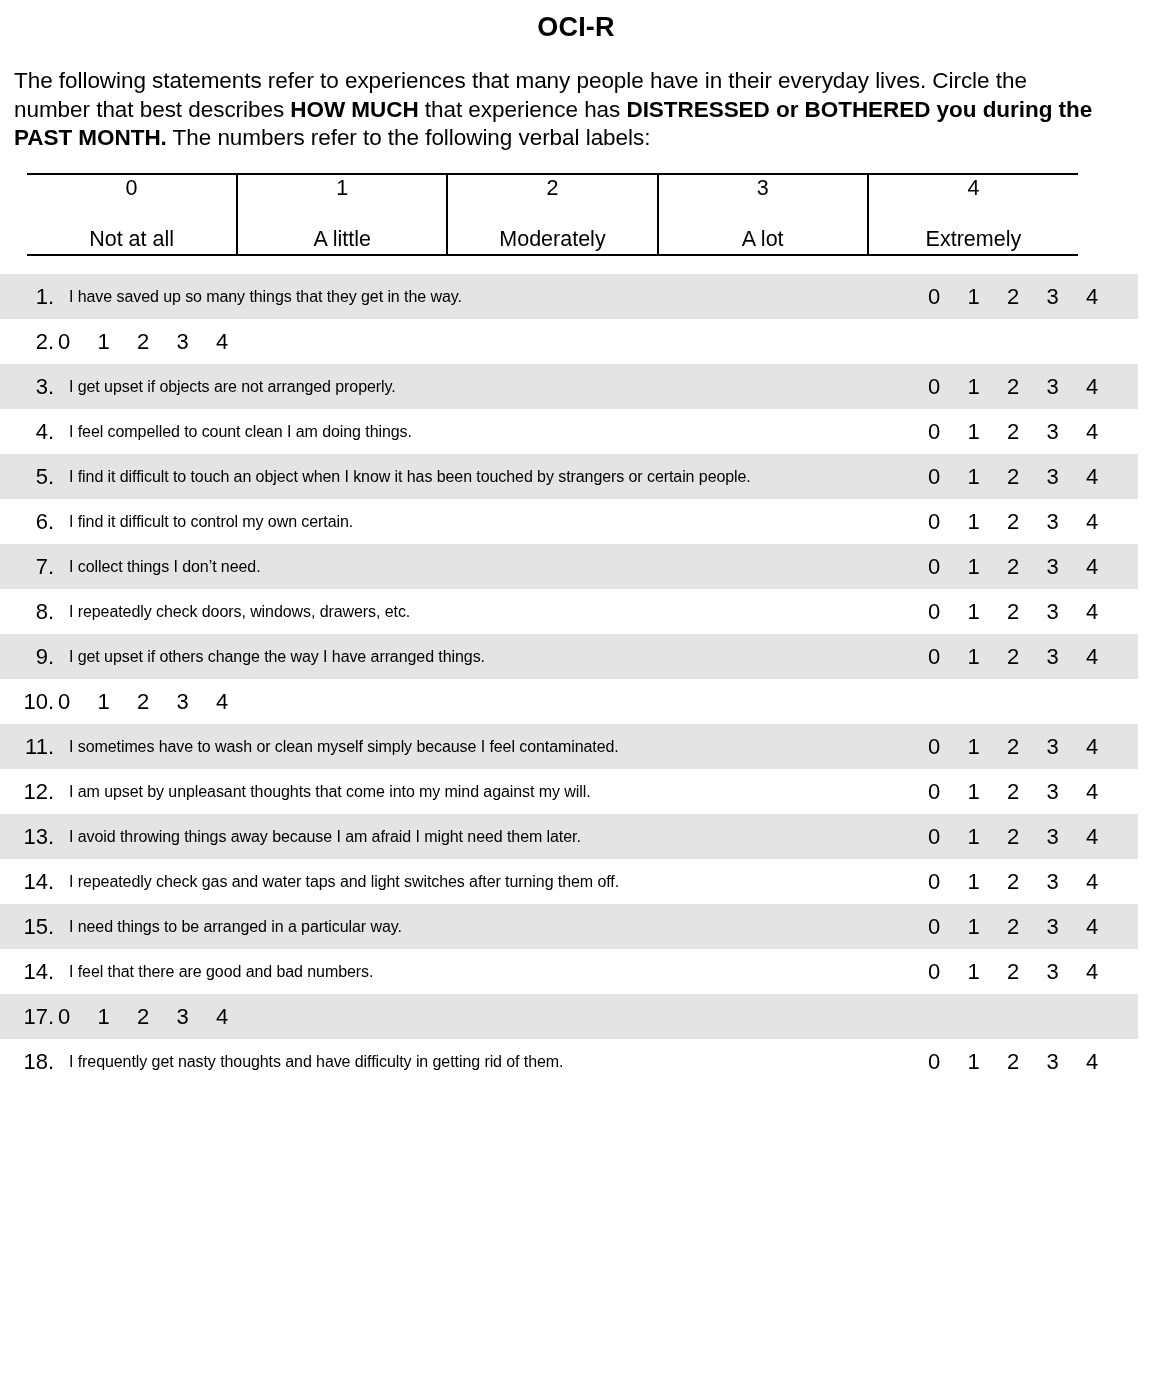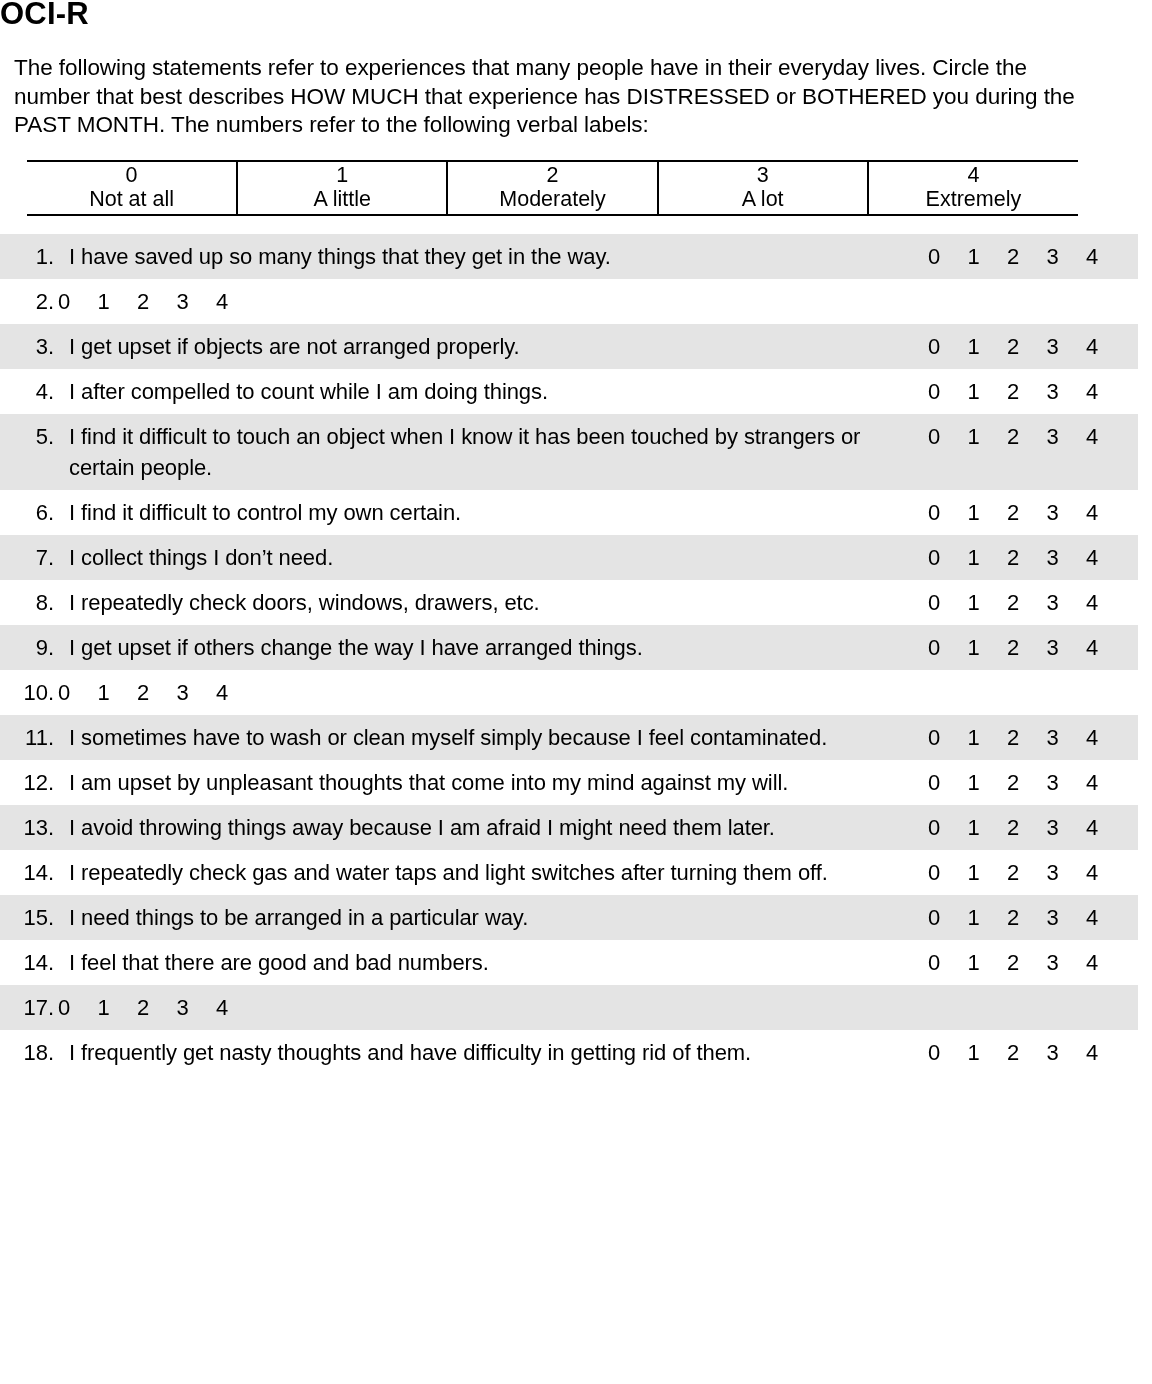--- a/index.html
+++ b/index.html
@@ -12,37 +12,39 @@
     height: 1384px;
     font-family: "Liberation Sans", sans-serif;
     color: #000000;
     -webkit-font-smoothing: antialiased;
     overflow: hidden;
     position: relative;
   }
 
   
   .doc-title {
-    font-size: 31px;
+    text-align: center;
+    font-size: 27px;
     font-weight: bold;
     letter-spacing: 0.2px;
     margin: 0;
+    padding-top: 13px;
     line-height: 28px;
   }
 
   
   .intro {
     margin: 0;
     padding: 26px 46px 0 14px;
     font-size: 22.5px;
     line-height: 28.5px;
     text-align: left;
     letter-spacing: -0.05px;
   }
-  .intro b { font-weight: normal; }
+  .intro b { font-weight: bold; }
 
   
   .scale-wrap {
     margin: 20px 0 0 27px;
     width: 1051px;
   }
   .scale-table {
     width: 100%;
     border-collapse: collapse;
     table-layout: fixed;
@@ -52,21 +54,21 @@
   .scale-table td {
     border-left: 2px solid #000;
     text-align: center;
     vertical-align: top;
     padding: 1px 0 3px 0;
     font-size: 21.5px;
     line-height: 24px;
   }
   .scale-table td:first-child { border-left: none; }
   .scale-num { display: block; }
-  .scale-lab { display: block; }
+  .scale-lab { display: block; margin-top: 27px; }
 
   
   .items {
     margin: 0;
     padding: 0;
     list-style: none;
     margin-top: 18px;
   }
   .item-row {
     display: flex;
@@ -83,21 +85,21 @@
     flex: 0 0 auto;
     width: 54px;
     text-align: right;
     font-size: 22px;
     line-height: 31px;
     padding-right: 0;
   }
   .item-text {
     flex: 1 1 auto;
     padding-left: 15px;
-    font-size: 22px;
+    font-size: 16px;
     line-height: 31px;
     letter-spacing: -0.08px;
     max-width: 855px;
   }
   .item-scale {
     flex: 0 0 auto;
     width: 196px;
     display: flex;
     justify-content: space-between;
     padding-right: 18px;
@@ -174,21 +176,21 @@
       <div class="item-scale">
         <span>0</span>
         <span>1</span>
         <span>2</span>
         <span>3</span>
         <span>4</span>
       </div>
     </li>
     <li class="item-row plain">
       <div class="item-num">4.</div>
-      <div class="item-text">I after compelled to count while I am doing things.</div>
+      <div class="item-text">I feel compelled to count clean I am doing things.</div>
       <div class="item-scale">
         <span>0</span>
         <span>1</span>
         <span>2</span>
         <span>3</span>
         <span>4</span>
       </div>
     </li>
     <li class="item-row shaded">
       <div class="item-num">5.</div>

